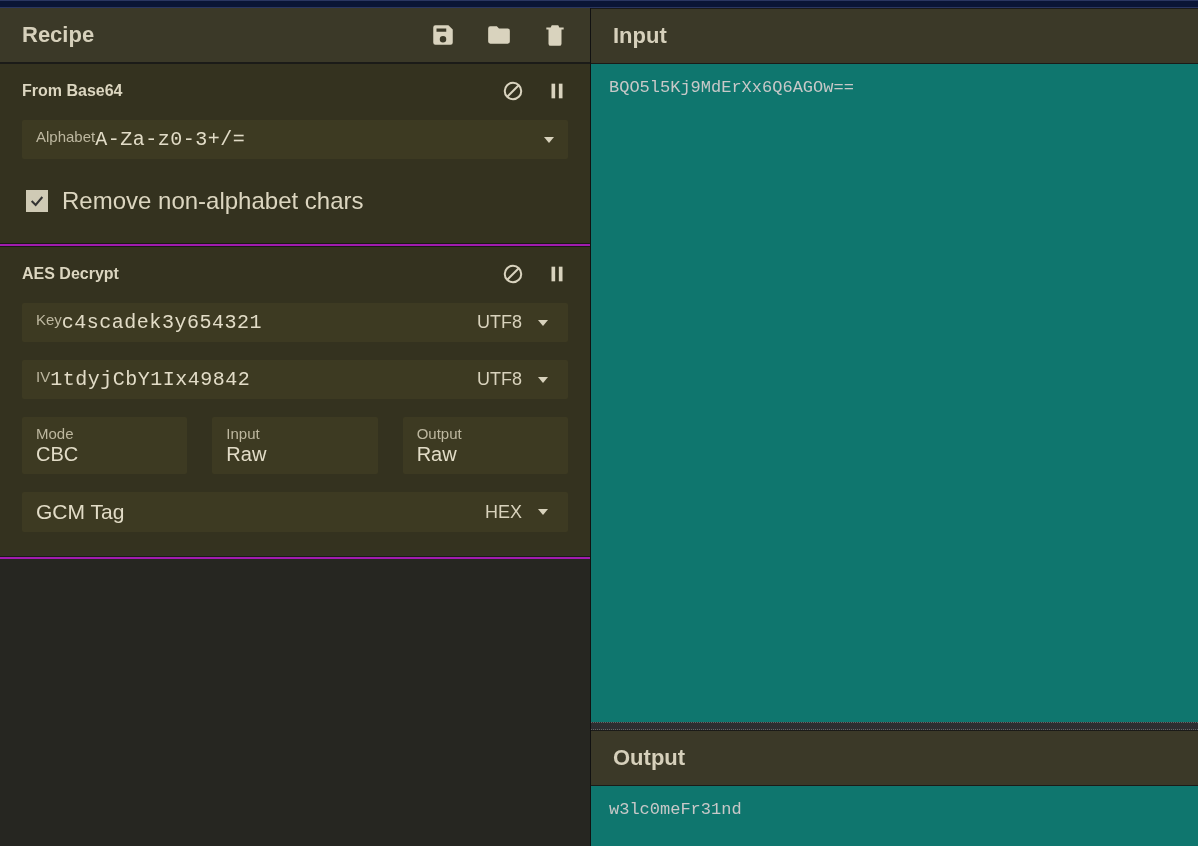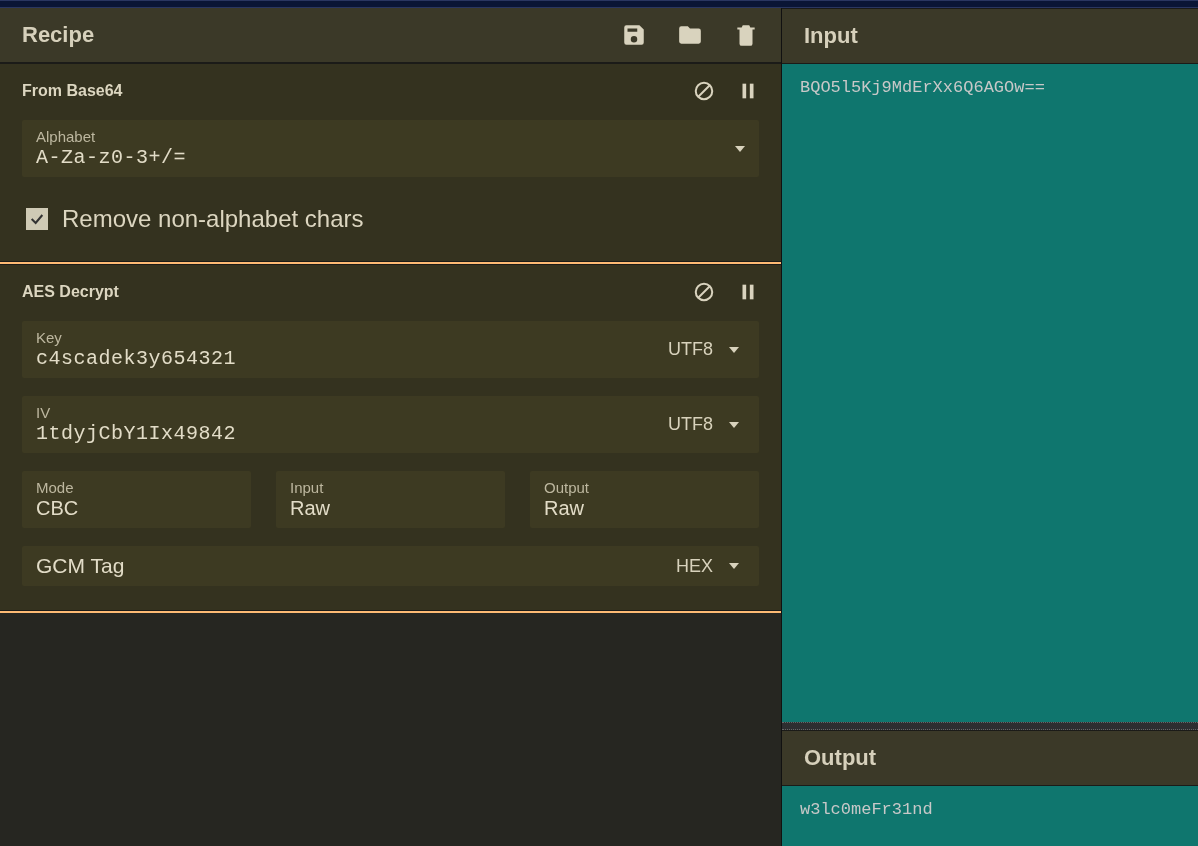--- a/index.html
+++ b/index.html
@@ -17,24 +17,24 @@
     border-top: 1px solid #2a3660;
     border-bottom: 1px solid #2a3660;
     flex: 0 0 auto;
   }
   .main {
     flex: 1;
     display: flex;
     min-height: 0;
   }
   .left {
-    width: 782px;
-    display: flex;
-    flex-direction: column;
-    background: #fdba74;
+    width: 591px;
+    display: flex;
+    flex-direction: column;
+    background: #a21caf;
     border-right: 1px solid #111;
     min-height: 0;
   }
   .right {
     flex: 1;
     display: flex;
     flex-direction: column;
     min-height: 0;
   }
   .panel-header {
@@ -138,21 +138,20 @@
     display: inline-block;
   }
   .field.with-right {
     flex-direction: row;
     align-items: center;
     justify-content: space-between;
     padding: 8px 14px;
   }
   .field.with-right .inner {
     display: flex;
-    flex-direction: column;
   }
   .checkbox-row {
     display: flex;
     align-items: center;
     gap: 14px;
     padding: 10px 4px 4px 4px;
   }
   .checkbox {
     width: 22px; height: 22px;
     border: 2px solid #cfcab5;

